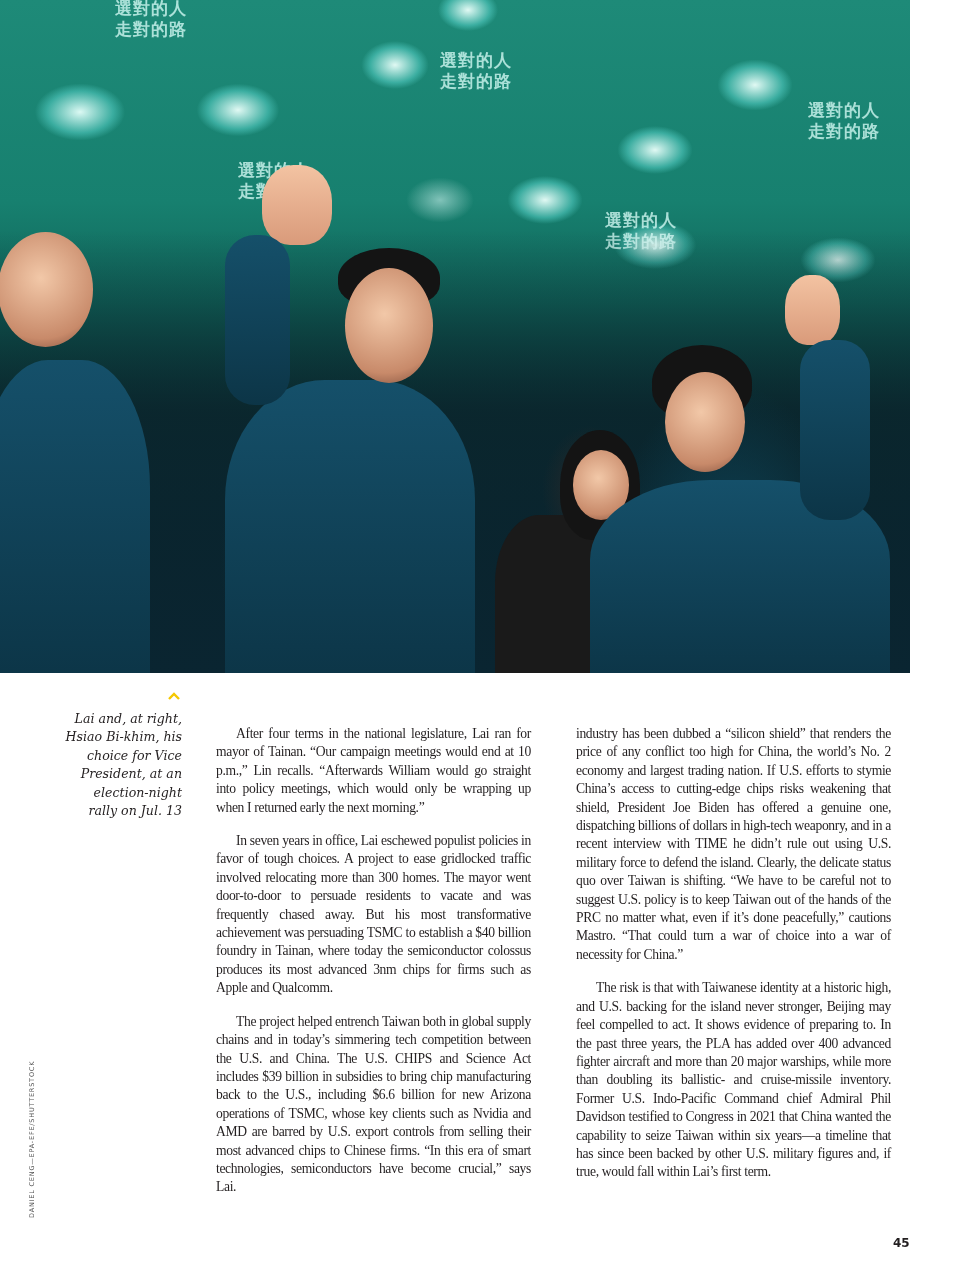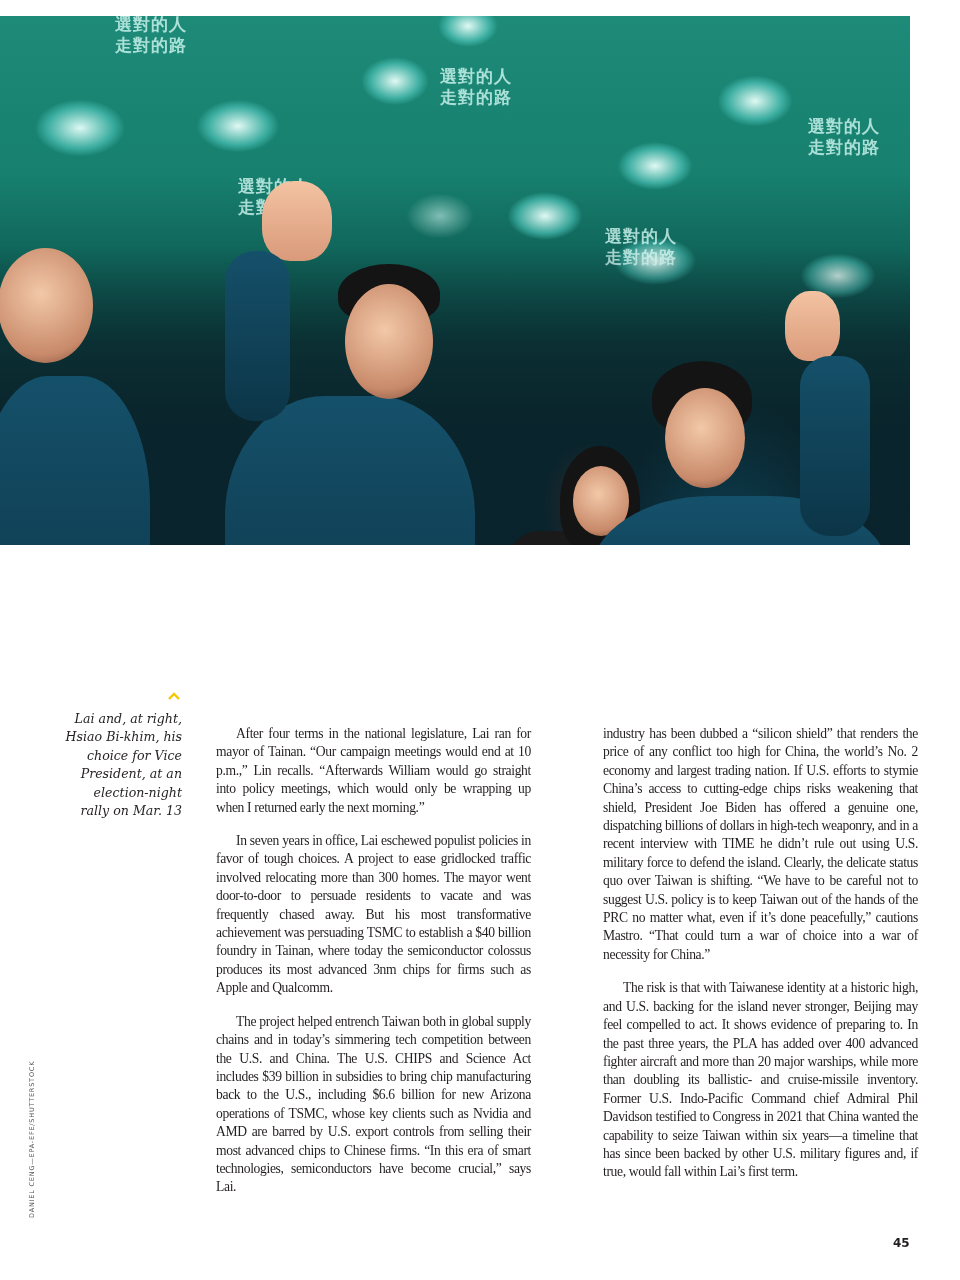--- a/index.html
+++ b/index.html
@@ -1,17 +1,17 @@
 <!DOCTYPE html>
 <html><head>
 <meta charset="utf-8">
 <style>
   html,body{margin:0;padding:0;background:#ffffff;}
   body{width:960px;height:1280px;position:relative;overflow:hidden;font-family:"DejaVu Serif",serif;color:#231f20;}
-  .photo{position:absolute;left:0;top:16px;width:910px;height:529px;overflow:hidden;
+  .photo{position:absolute;left:0;top:0;width:910px;height:673px;overflow:hidden;
     background:
       radial-gradient(ellipse 60px 38px at 80px 112px, rgba(230,255,250,.95), rgba(80,200,190,.6) 55%, transparent 75%),
       radial-gradient(ellipse 55px 35px at 238px 110px, rgba(235,255,250,.95), rgba(80,200,190,.6) 55%, transparent 75%),
       radial-gradient(ellipse 45px 32px at 395px 65px, rgba(235,255,250,.95), rgba(80,200,190,.6) 55%, transparent 75%),
       radial-gradient(ellipse 40px 28px at 468px 10px, rgba(235,255,250,.95), rgba(80,200,190,.6) 55%, transparent 75%),
       radial-gradient(ellipse 50px 34px at 755px 85px, rgba(235,255,250,.95), rgba(80,200,190,.6) 55%, transparent 75%),
       radial-gradient(ellipse 50px 32px at 655px 150px, rgba(235,255,250,.95), rgba(80,200,190,.6) 55%, transparent 75%),
       radial-gradient(ellipse 50px 32px at 545px 200px, rgba(235,255,250,.95), rgba(80,200,190,.6) 55%, transparent 75%),
       radial-gradient(ellipse 55px 32px at 655px 245px, rgba(235,255,250,.9), rgba(80,200,190,.5) 55%, transparent 75%),
       radial-gradient(ellipse 50px 30px at 838px 260px, rgba(235,255,250,.85), rgba(80,200,190,.5) 55%, transparent 75%),
@@ -29,21 +29,21 @@
   .jacket{position:absolute;background:linear-gradient(180deg,#15506a,#0c3547);border-radius:40% 40% 0 0;}
   .hand{position:absolute;border-radius:45% 45% 40% 40%;background:linear-gradient(180deg,#f3c3a2,#d99a7a);}
   .proj-text{position:absolute;color:rgba(220,255,250,.75);font-family:"DejaVu Sans",sans-serif;font-weight:bold;font-size:17px;line-height:21px;letter-spacing:1px;}
 
   .caption-chevron{position:absolute;left:168px;top:692px;width:12px;height:8px;}
   .caption{position:absolute;left:62px;top:710px;width:120px;text-align:right;font-family:"DejaVu Serif",serif;font-style:italic;font-size:12.6px;line-height:18.4px;color:#231f20;}
   .col{position:absolute;top:710px;width:345px;font-family:"DejaVu Serif",serif;font-size:13.6px;line-height:18.4px;text-align:justify;hyphens:manual;color:#231f20;letter-spacing:-0.35px;}
   .col p{margin:15px;text-indent:20px;font-family:Liberation Serif, serif;}
   .col p.noindent{text-indent:0;}
   .col1{left:201px;}
-  .col2{left:588px;}
+  .col2{left:561px;}
   .credit{position:absolute;left:28px;top:1218px;transform-origin:0 0;transform:rotate(-90deg);font-family:"DejaVu Sans",sans-serif;font-size:6.5px;letter-spacing:.8px;color:#555;white-space:nowrap;}
   .folio{position:absolute;left:893px;top:1236px;font-family:"DejaVu Sans",sans-serif;font-size:12px;color:#231f20;font-weight:bold;}
 </style>
 </head>
 <body>
 
 <div class="photo" title="Lai and Hsiao Bi-khim waving at an election-night rally in front of a green wall with projected light spots and slogans">
   <div class="proj-text" style="left:115px;top:-2px;"><span>選對的人</span><br><span>走對的路</span></div>
   <div class="proj-text" style="left:440px;top:50px;"><span>選對的人</span><br><span>走對的路</span></div>
   <div class="proj-text" style="left:238px;top:160px;"><span>選對的人</span><br><span>走對的路</span></div>
@@ -68,21 +68,21 @@
   <div class="jacket" style="left:590px;top:480px;width:300px;height:200px;"></div>
   <div class="hand" style="left:785px;top:275px;width:55px;height:70px;"></div>
   <div class="jacket" style="left:800px;top:340px;width:70px;height:180px;border-radius:30px;"></div>
   <div class="hair" style="left:652px;top:345px;width:100px;height:75px;"></div>
   <div class="face" style="left:665px;top:372px;width:80px;height:100px;"></div>
 </div>
 
 <svg class="caption-chevron" viewBox="0 0 12 8">
   <polyline points="1,7 6,2 11,7" fill="none" stroke="#f5c800" stroke-width="2.4"></polyline>
 </svg>
-<div class="caption">Lai and, at right, Hsiao Bi-khim, his choice for Vice President, at an election-night rally on Mar. 13</div>
+<div class="caption">Lai and, at right, Hsiao Bi-khim, his choice for Vice President, at an election-night rally on Jul. 13</div>
 
 <div class="col col1">
   <p>After four terms in the national legislature, Lai ran for mayor of Tainan. “Our campaign meetings would end at 10 p.m.,” Lin recalls. “Afterwards William would go straight into policy meetings, which would only be wrapping up when I returned early the next morning.”</p>
   <p>In seven years in office, Lai eschewed populist policies in favor of tough choices. A project to ease gridlocked traffic involved relocating more than 300 homes. The mayor went door-to-door to per­suade residents to vacate and was frequently chased away. But his most transformative achievement was persuading TSMC to establish a $40 billion foundry in Tainan, where today the semi­conductor colossus produces its most advanced 3nm chips for firms such as Apple and Qualcomm.</p>
   <p>The project helped entrench Taiwan both in global supply chains and in today’s simmering tech competition between the U.S. and China. The U.S. CHIPS and Science Act includes $39 billion in sub­sidies to bring chip manufacturing back to the U.S., including $6.6 billion for new Arizona operations of TSMC, whose key clients such as Nvidia and AMD are barred by U.S. export controls from sell­ing their most advanced chips to Chinese firms. “In this era of smart technologies, semiconductors have become crucial,” says Lai.</p>
 </div>
 
 <div class="col col2">
   <p class="noindent">industry has been dubbed a “silicon shield” that renders the price of any conflict too high for China, the world’s No. 2 economy and largest trading na­tion. If U.S. efforts to stymie China’s access to cutting-edge chips risks weakening that shield, President Joe Biden has offered a genuine one, dispatching billions of dollars in high-tech weap­onry, and in a recent interview with TIME he didn’t rule out using U.S. military force to defend the is­land. Clearly, the delicate status quo over Taiwan is shifting. “We have to be careful not to suggest U.S. policy is to keep Taiwan out of the hands of the PRC no matter what, even if it’s done peace­fully,” cautions Mastro. “That could turn a war of choice into a war of necessity for China.”</p>
   <p>The risk is that with Taiwanese identity at a his­toric high, and U.S. backing for the island never stronger, Beijing may feel compelled to act. It shows evidence of preparing to. In the past three years, the PLA has added over 400 advanced fighter aircraft and more than 20 major warships, while more than doubling its ballistic- and cruise-missile inventory. Former U.S. Indo-Pacific Com­mand chief Admiral Phil Davidson testified to Con­gress in 2021 that China wanted the capability to seize Taiwan within six years—a timeline that has since been backed by other U.S. military figures and, if true, would fall within Lai’s first term.</p>

